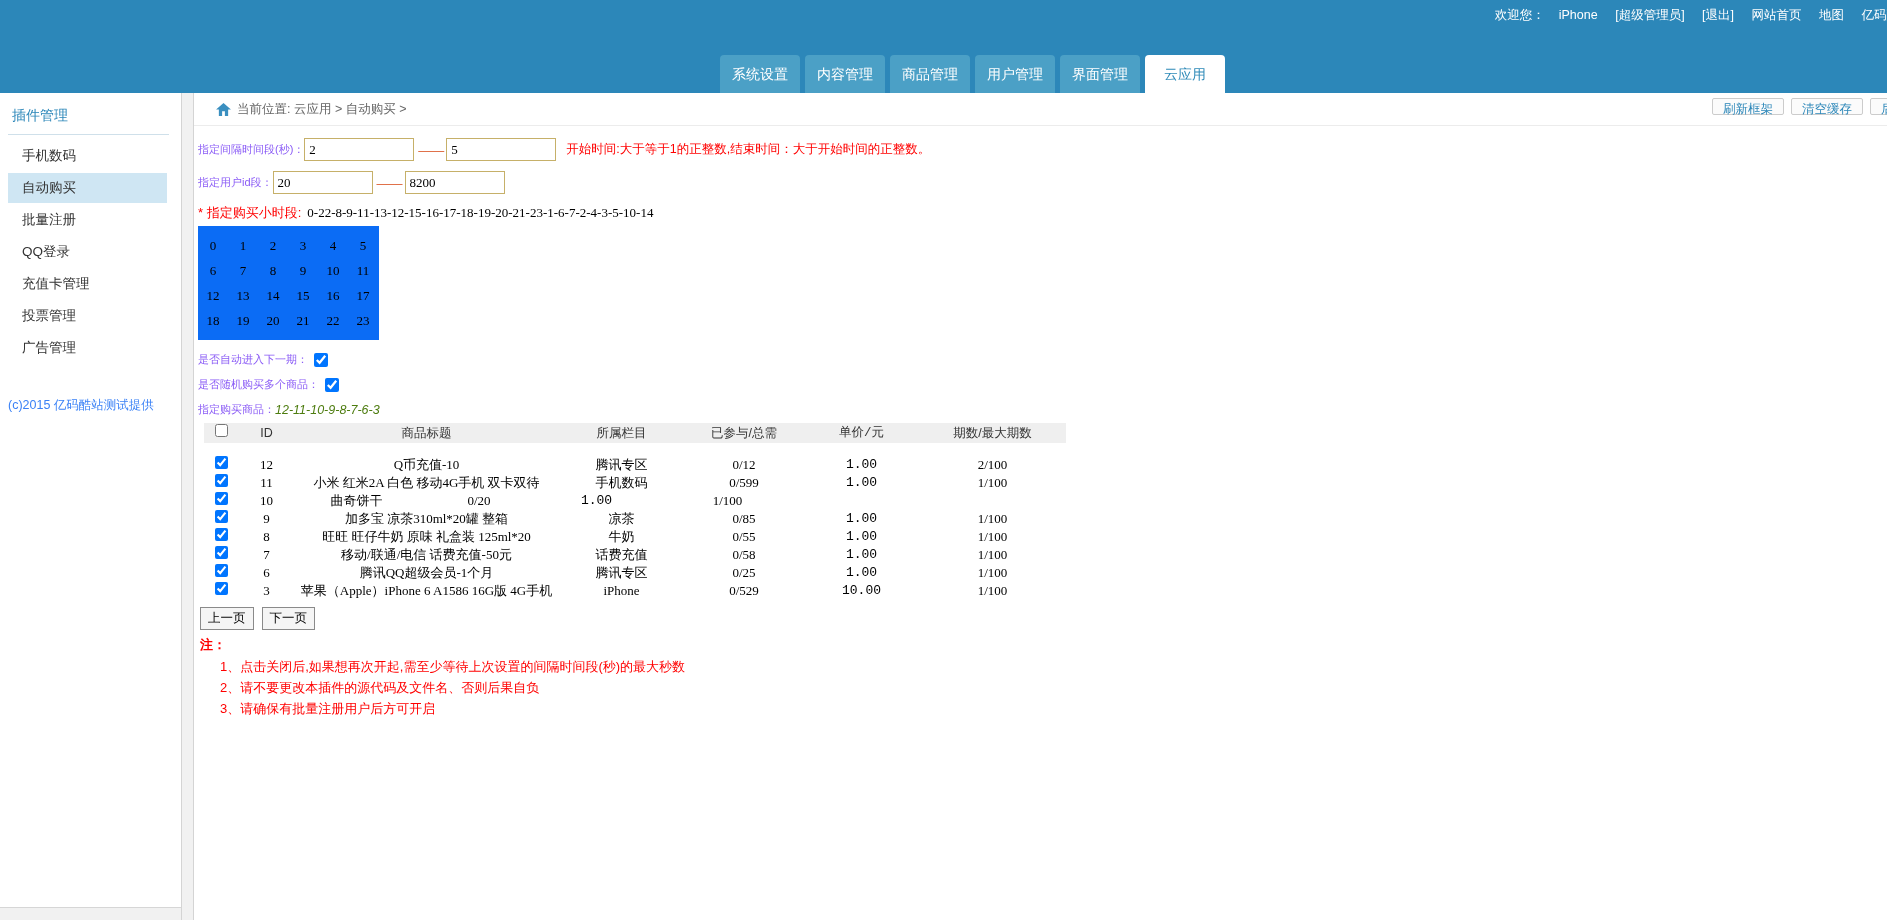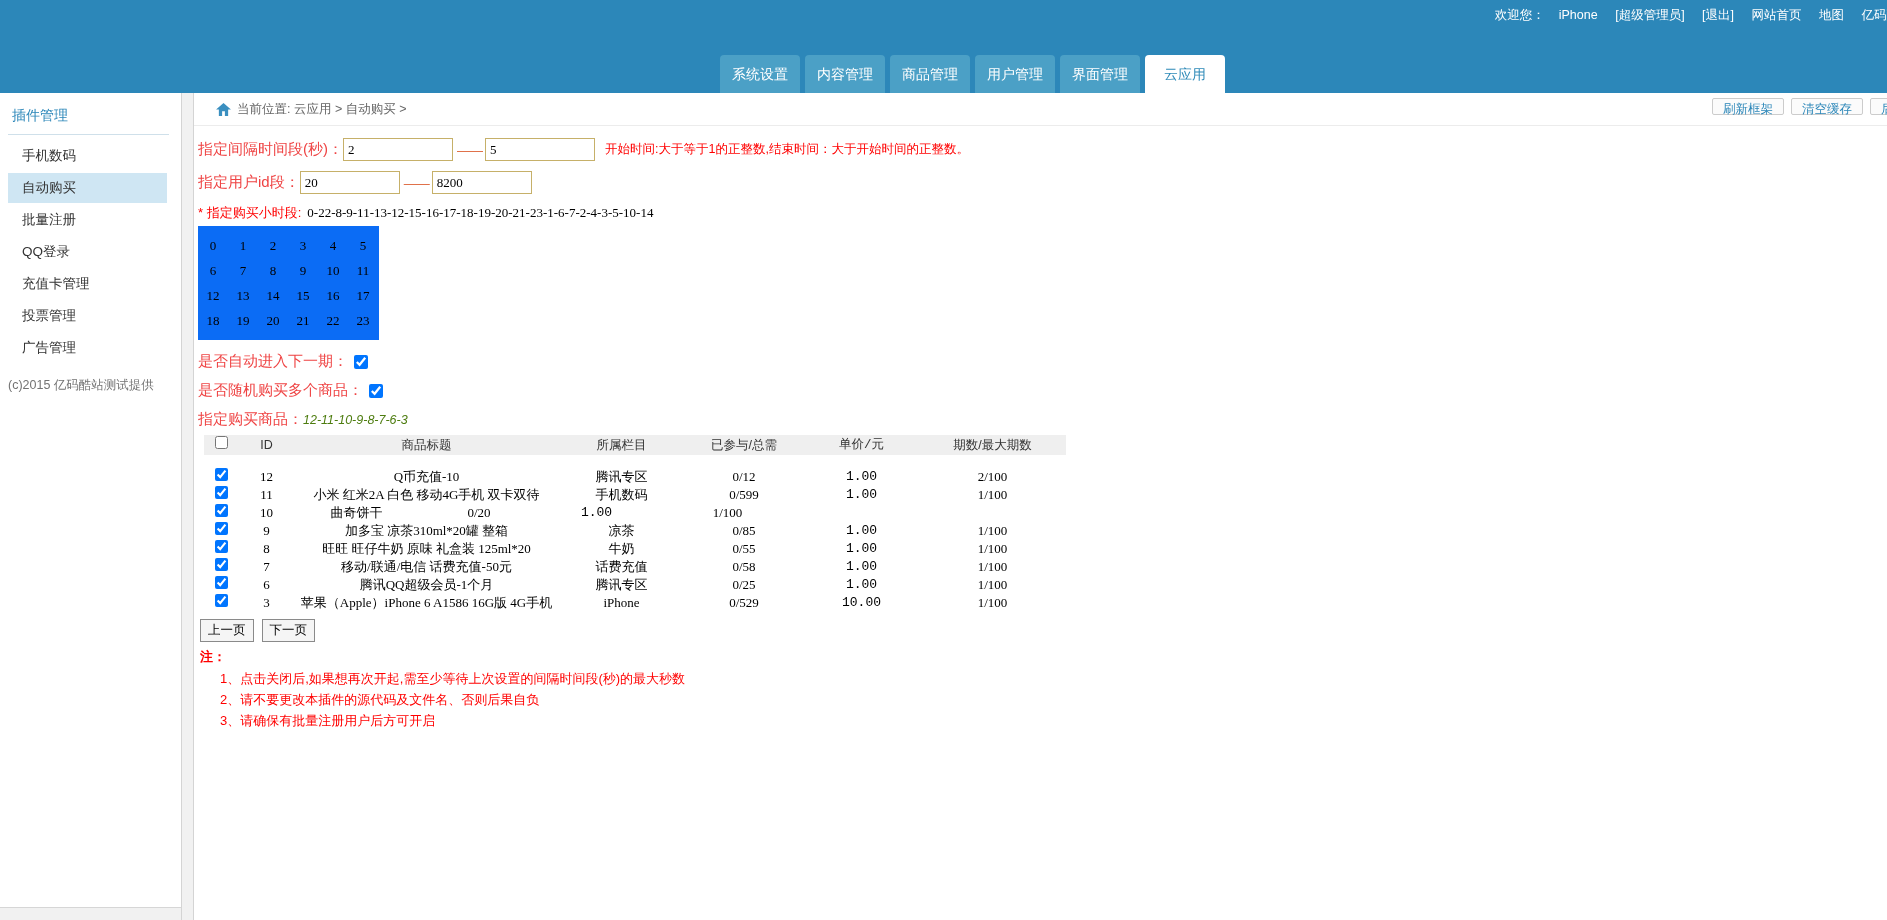--- a/index.html
+++ b/index.html
@@ -22,21 +22,21 @@
   .frame-row { display:flex; height:827px; position:relative; }
 
   
   .sidebar { position:relative; width:181px; height:100%; background:#fff; }
   .side-title { margin:14px 12px 0 8px; padding:0 0 9px 4px; color:#2c87b9;
     font-size:14px; border-bottom:1px solid #cfe0ea; }
   .side-items { margin-top:6px; }
   .side-item { margin:2px 14px 2px 8px; padding:6px 0 6px 14px;
     font-size:13.5px; color:#333; cursor:pointer; }
   .side-item.active { background:#cfe6f3; }
-  .side-footer { margin:14px 0 0 8px; color:#737373; font-size:12.5px; }
+  .side-footer { margin:34px 0 0 8px; color:#3b82f6; font-size:12.5px; }
   .side-scroll { position:absolute; left:0; bottom:0; width:181px; height:13px;
     background:#f1f1f1; border-top:1px solid #d6d6d6; }
 
   
   .gutter { width:13px; height:100%; background:#f1f1f1;
     border-left:1px solid #d4d4d4; border-right:1px solid #d4d4d4; }
 
   
   .content { position:relative; flex:1; height:100%; overflow:hidden; background:#fff; }
   .crumb-row { position:relative; height:33px; display:flex; align-items:center;
@@ -44,21 +44,21 @@
   .home-icon { width:15px; height:13px; margin-right:6px; display:inline-block; }
   .crumb-row b { font-weight:normal; }
   .frame-buttons { position:absolute; top:5px; left:1518px; display:flex; gap:7px; }
   .frame-btn { width:72px; height:17px; line-height:21px; text-align:center;
     background:#fbfbfb; border:1px solid #ccc; border-radius:2px;
     color:#2c87b9; font-size:12.5px; cursor:pointer; flex:none; }
 
   
   .form-area { padding:12px 0 0 4px; }
   .frow { display:flex; align-items:center; margin-bottom:10px; }
-  .flabel { color:#ef4444; font-size:15px; }
+  .flabel { color:#8b5cf6; font-size:11px; }
   .finput { width:110px; height:23px; border:1px solid #c6b069; background:#fff;
     font-size:13px; padding:0 4px; font-family:"Liberation Serif","DejaVu Serif",serif; }
   .dash { color:#e0714a; font-size:14px; margin:0 4px; letter-spacing:-2px; }
   .hint-red { color:#f00; font-size:12.5px; margin-left:10px; }
   .hours-label { color:#f00; font-size:13px; }
   .hours-value { color:#000; font-size:13px; margin-left:6px;
     font-family:"Liberation Serif","DejaVu Serif",serif; }
   .hour-grid { width:181px; margin:4px 0 12px 0; background:#0b6cf5;
     display:flex; flex-wrap:wrap; padding:7px 0; }
   .hour-cell { width:30px; height:25px; line-height:25px; text-align:center;

